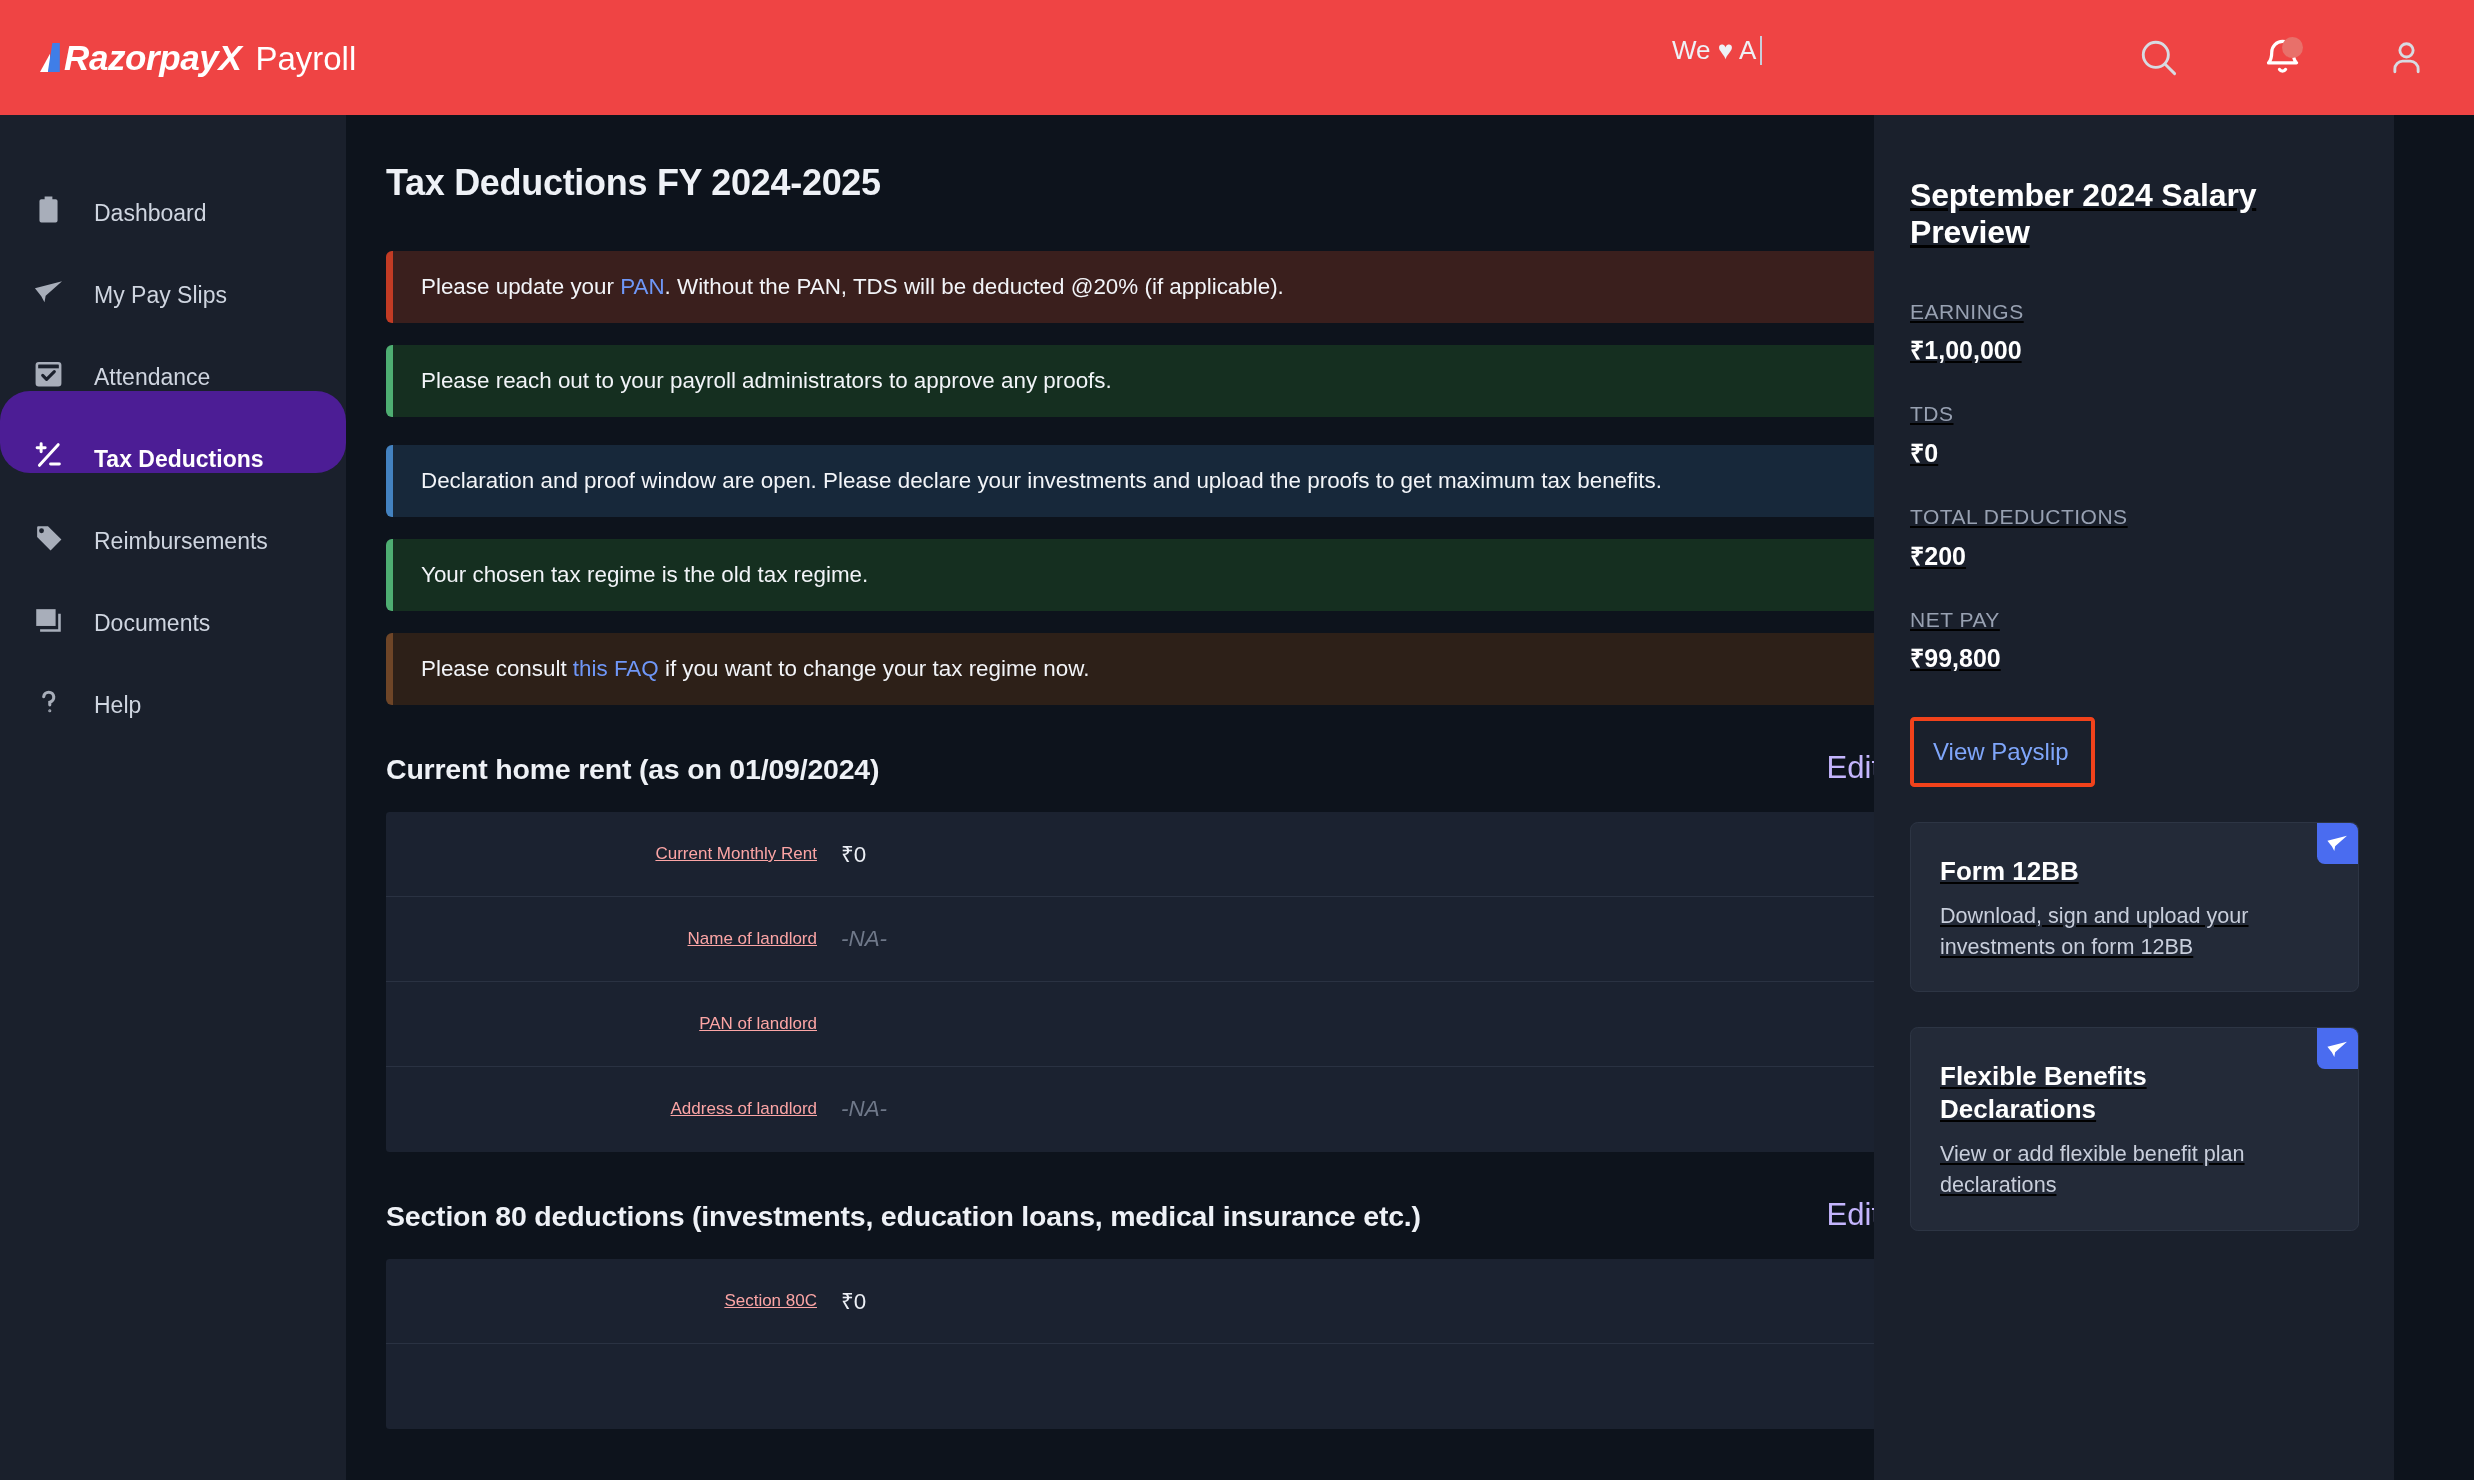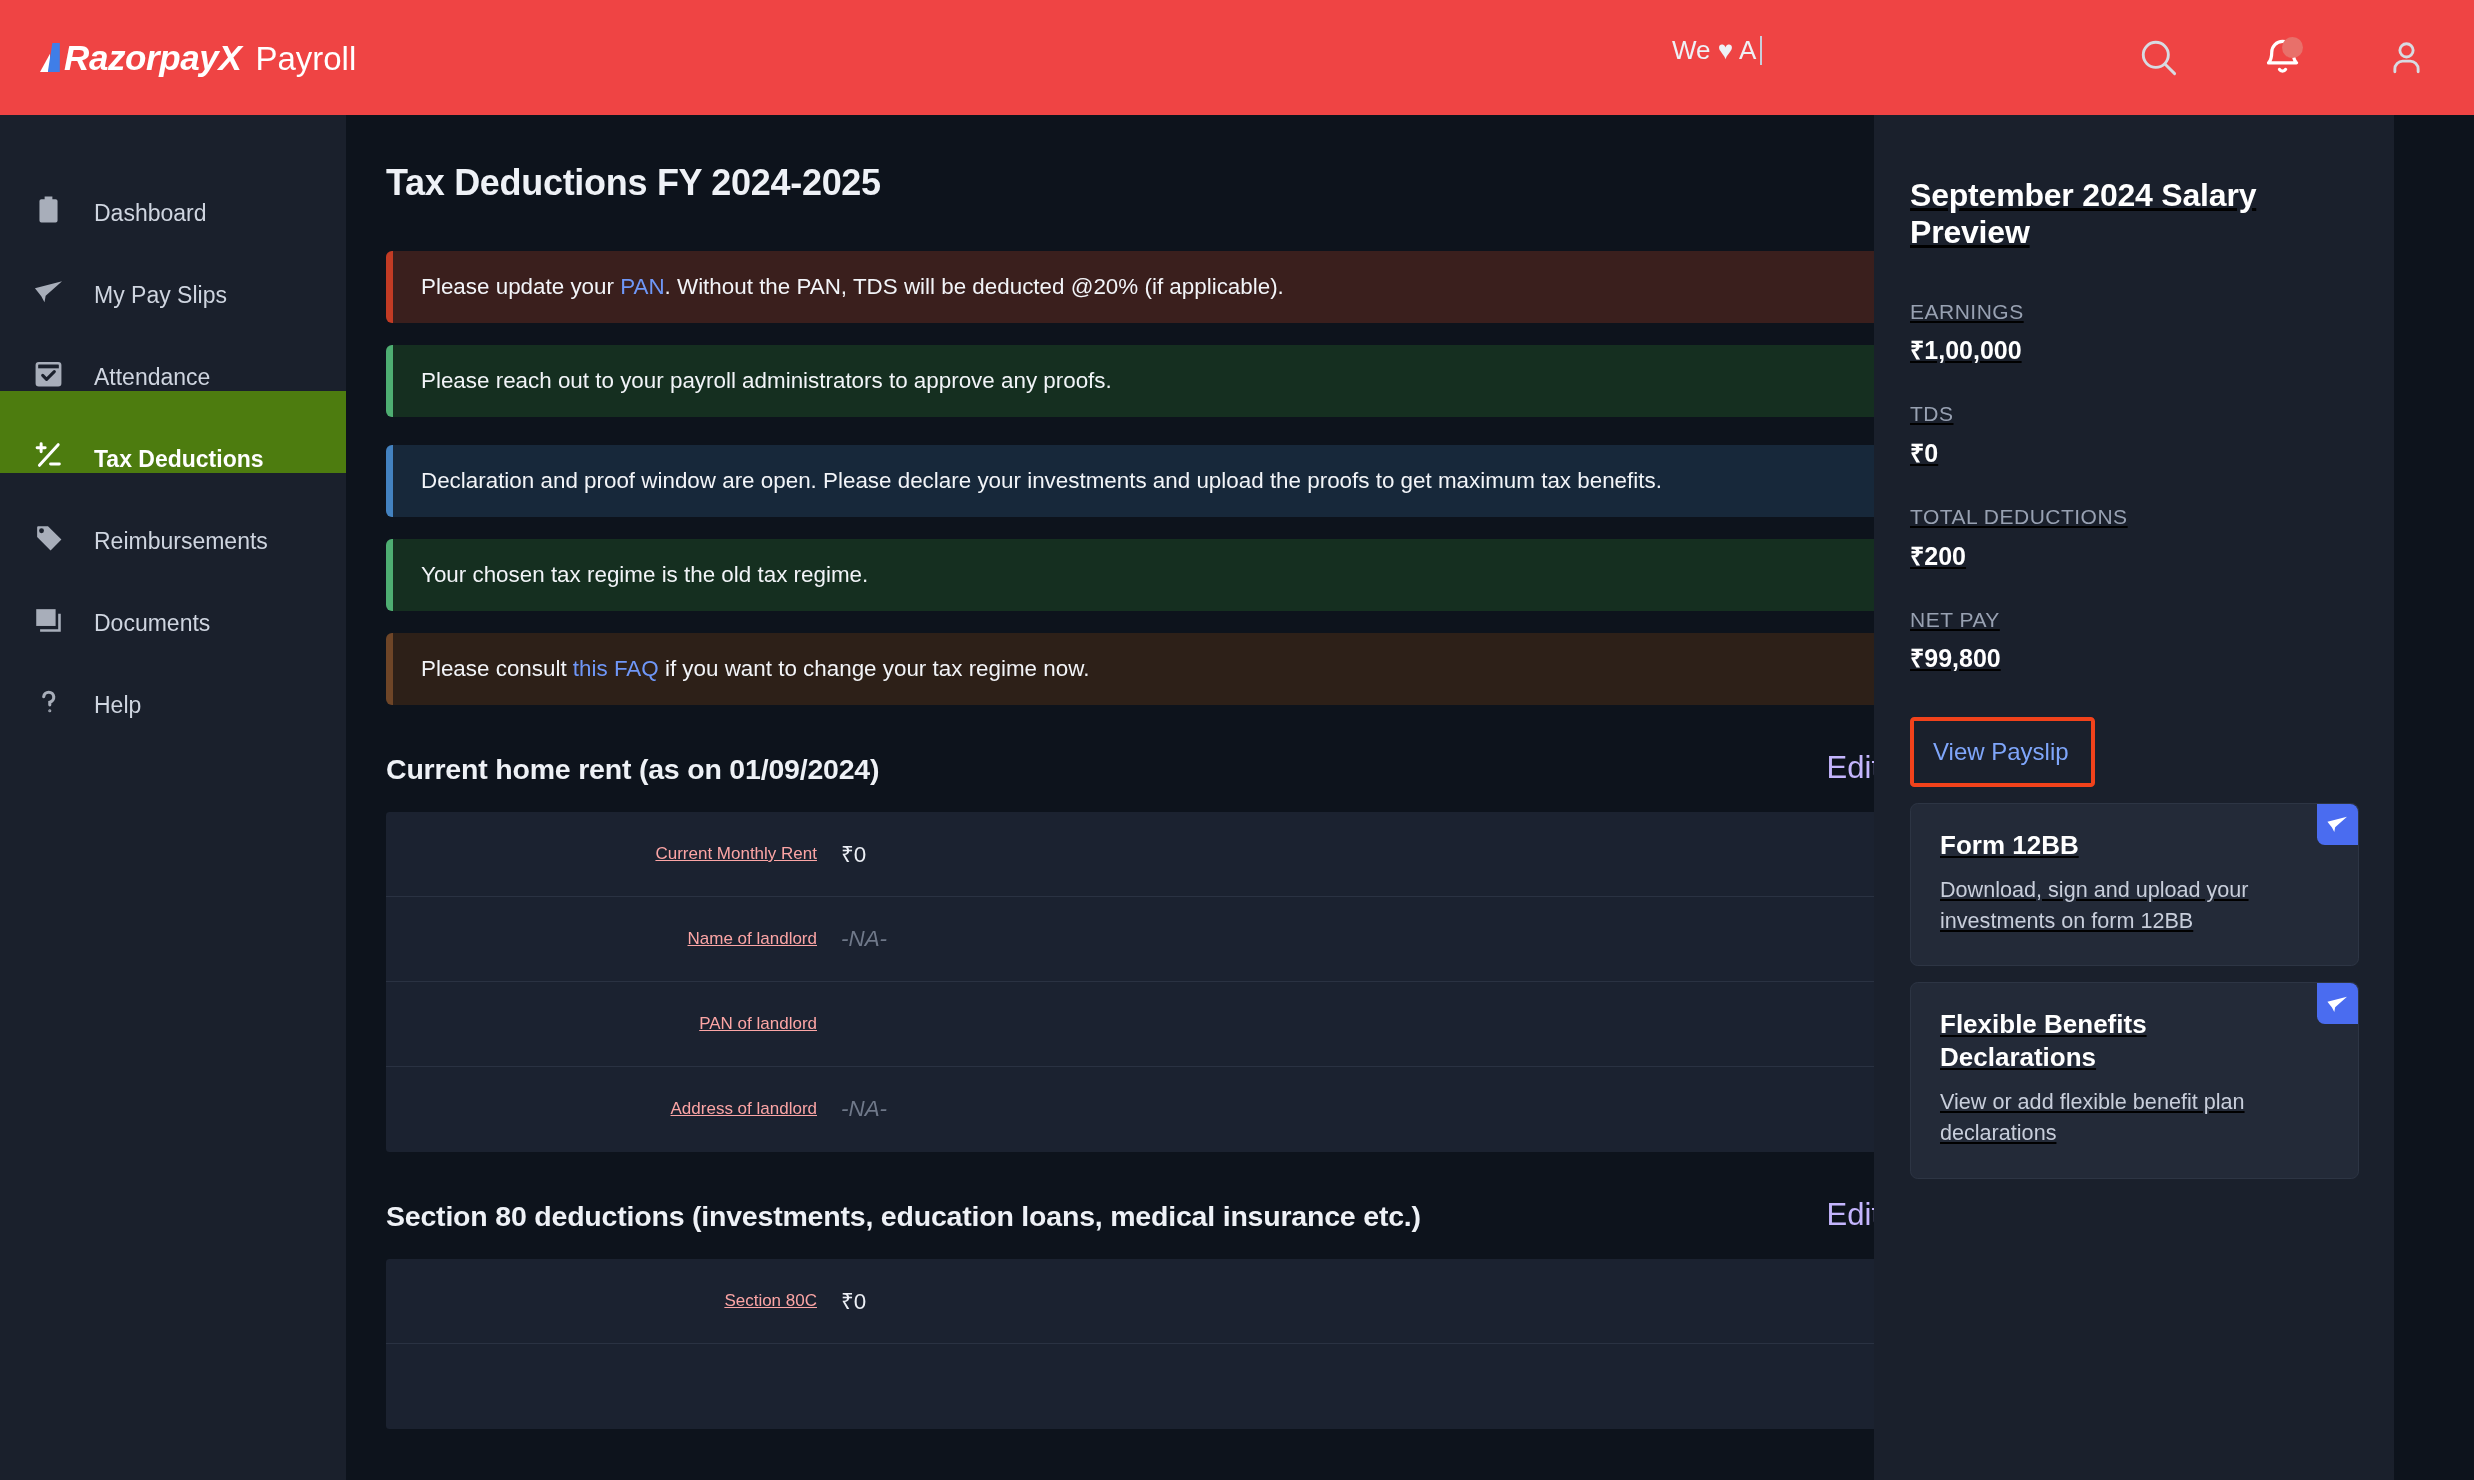--- a/index.html
+++ b/index.html
@@ -60,21 +60,21 @@
   
   .sidebar {
     position: absolute; left: 0; top: 115px; width: 346px; height: 1366px;
     background: #1a202c;
   }
   .nav-item {
     height: 82px; display: flex; align-items: flex-end;
     padding-left: 31px; gap: 28px; cursor: pointer;
   }
   .nav-item .nav-label { font-size: 23px; color: #cfd5e0; white-space: nowrap; }
-  .nav-item.active { background: #4d7c0f; }
+  .nav-item.active { background: #4c1d95; border-radius: 30px; }
   .nav-item.active .nav-label { color: #ffffff; font-weight: 700; }
   .nav-icon {
     width: 35px; height: 35px; flex: 0 0 35px;
     display: flex; align-items: center; justify-content: center;
   }
   .nav-item:first-child { margin-top: 30px; }
 
   
   .main {
     position: absolute; left: 346px; top: 115px;
@@ -139,23 +139,23 @@
   .rp-value { font-size: 25px; font-weight: 700; color: #ffffff; }
 
   .payslip-box {
     display: inline-block; margin-top: 7px;
     border: 4.3px solid #f2421b; border-radius: 4.3px;
     padding: 16.4px 22.4px 17px 19px;
   }
   .payslip-link { font-size: 24px; color: #7fa6fb; cursor: pointer; }
 
   .info-card {
-    position: relative; margin-top: 16px;
+    position: relative; margin-top: 35px;
     background: #232a38; border: 0.9px solid #2d3544; border-radius: 7.8px;
-    padding: 25px 28px 29px 29px;
+    padding: 32px 28px 29px 29px;
   }
   .card-badge {
     position: absolute; right: 0; top: 0;
     width: 41px; height: 41px; background: #4a6cf0;
     border-radius: 0 7.8px 0 7.8px;
     display: flex; align-items: center; justify-content: center;
   }
   .card-title {
     font-size: 26px; font-weight: 700; color: #ffffff;
     line-height: 1.25; margin-bottom: 14px; padding-right: 26px;

